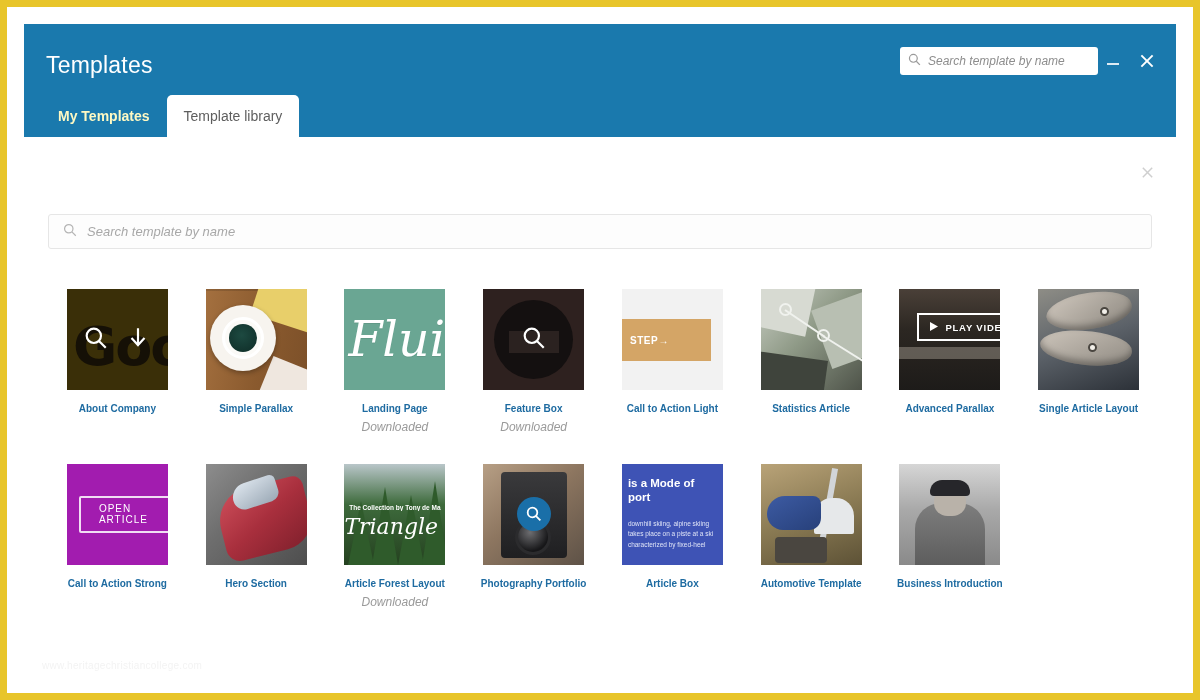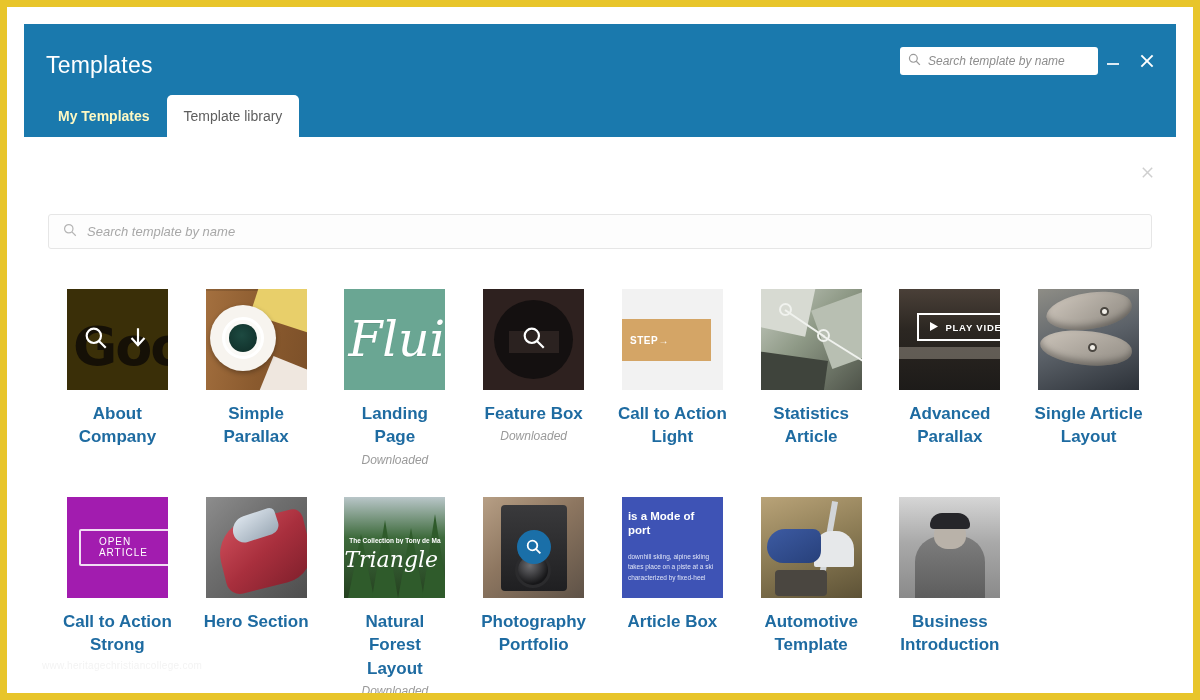--- a/index.html
+++ b/index.html
@@ -133,21 +133,21 @@
   }
   .thumb {
     width: 101px; height: 101px;
     position: relative;
     overflow: hidden;
     background: #ddd;
   }
   .thumb-inner { position: absolute; inset: 0; }
   .card-title {
     margin-top: 12px;
-    font-size: 17px;
+    font-size: 10px;
     font-weight: bold;
     color: #1e6ba1;
     text-align: center;
     line-height: 1.38;
     max-width: 110px;
   }
   .card-status {
     margin-top: 4px;
     font-size: 12px;
     font-style: italic;
@@ -597,21 +597,21 @@
         <div class="thumb">
           <div class="thumb-inner t-forest">
             <div class="tree" style="left:4px;"></div>
             <div class="tree" style="left:28px;border-bottom-width:78px;"></div>
             <div class="tree" style="left:54px;border-bottom-width:70px;"></div>
             <div class="tree" style="left:78px;border-bottom-width:84px;"></div>
             <div class="cap">The Collection by Tony de Ma</div>
             <div class="scriptf">Triangle o</div>
           </div>
         </div>
-        <div class="card-title">Natural Forest Layout</div>
+        <div class="card-title">Article Forest Layout</div>
         <div class="card-status">Downloaded</div>
       </div>
 
       <div class="card">
         <div class="thumb">
           <div class="thumb-inner t-photo">
               <div class="body"></div>
               <div class="lens"></div>
             </div>
           <div class="ov">

